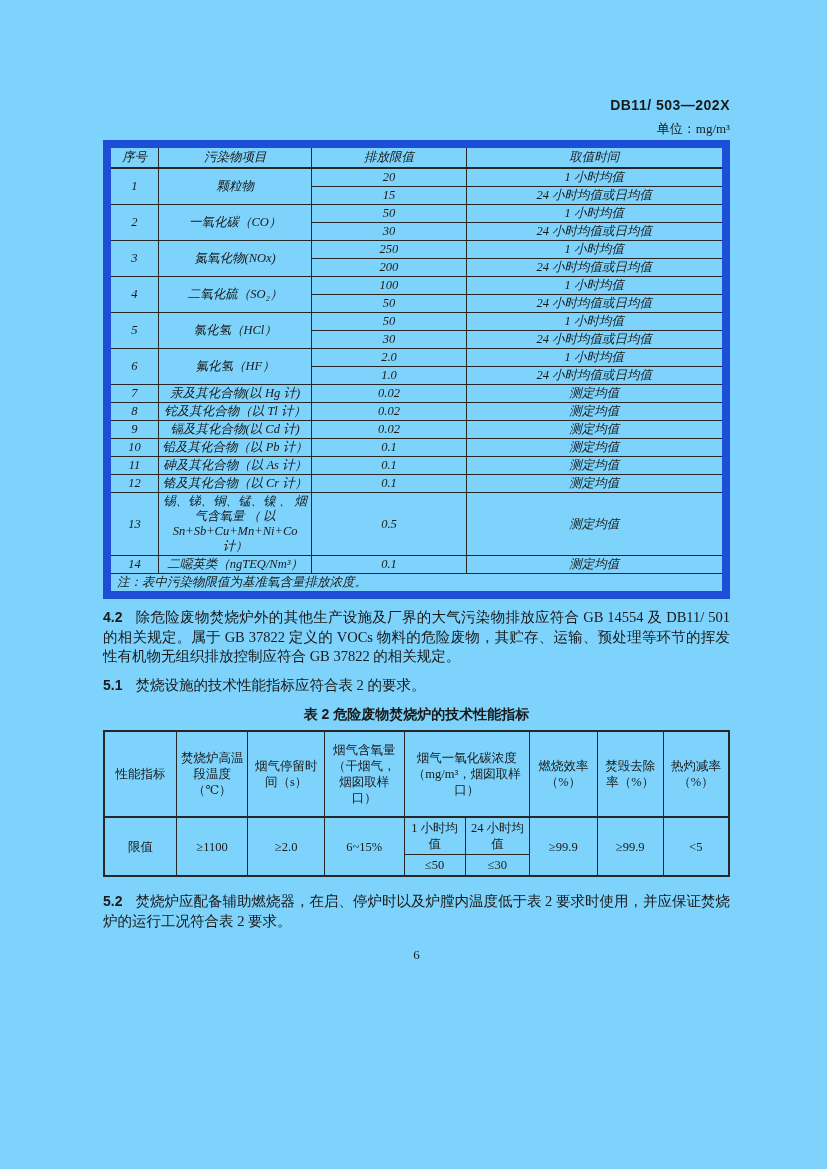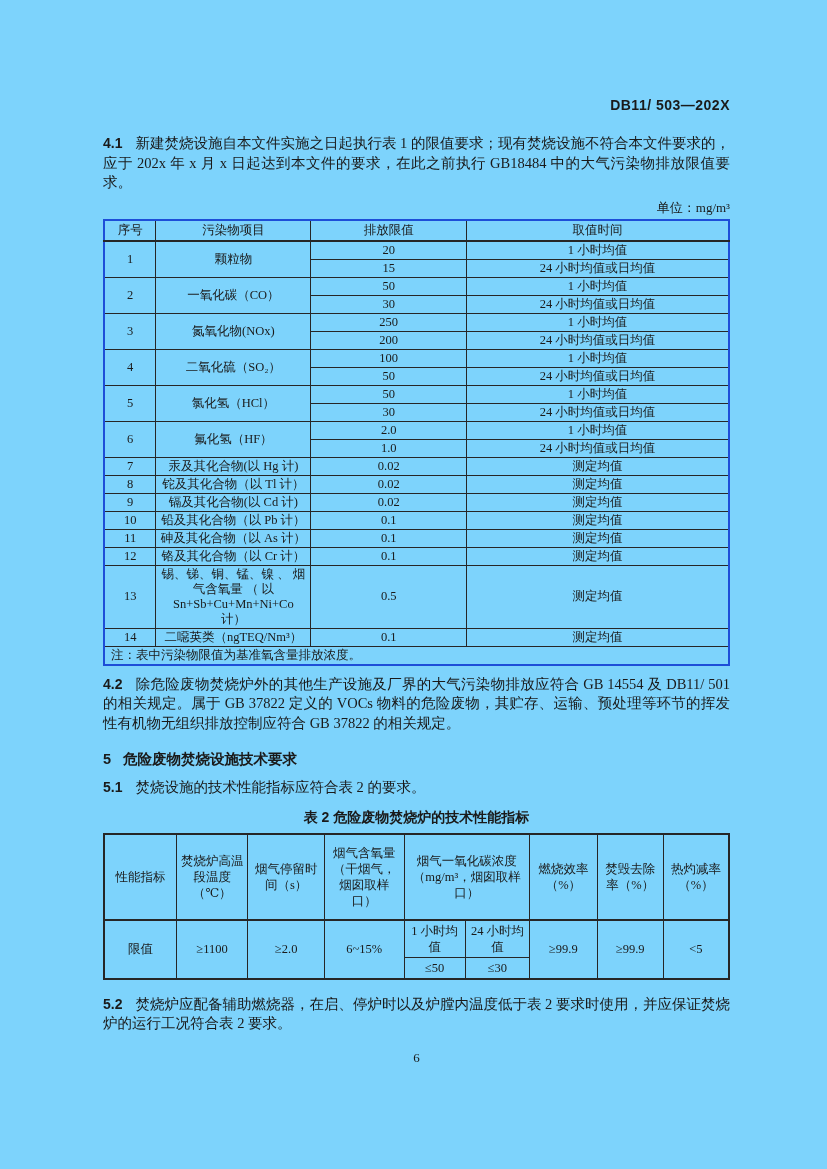--- a/index.html
+++ b/index.html
@@ -62,21 +62,21 @@
     font-size: 13px;
     line-height: 17px;
     margin-top: 6px;
     margin-bottom: 3px;
   }
   table {
     border-collapse: collapse;
     width: 100%;
     table-layout: fixed;
   }
-  .t1 { border: 2px solid #1d4ed8; }
+  .t1 { border: 8px solid #1d4ed8; font-style: italic; }
   .t1 th, .t1 td {
     border: 1px solid #262626;
     text-align: center;
     vertical-align: middle;
     font-size: 12.5px;
     line-height: 15px;
     padding: 1px 3px;
     font-weight: normal;
   }
   .t1 thead th { border-bottom-width: 2px; height: 17px; }
@@ -102,21 +102,20 @@
   }
 </style>
 </head>
 <body>
 
 <div class="page">
   <div class="content">
 
     <div class="doc-code">DB11/ 503—202X</div>
 
-    <p class="para p41"><span class="num">4.1</span><span>新建焚烧设施自本文件实施之日起执行表 1 的限值要求；现有焚烧设施不符合本文件要求的，应于 202x 年 x 月 x 日起达到本文件的要求，在此之前执行 GB18484 中的大气污染物排放限值要求。</span></p>
 
 
     <div class="unit-line">单位：mg/m³</div>
 
     <table class="t1">
       <colgroup>
         <col style="width:8.3%">
           <col style="width:24.8%">
           <col style="width:24.9%">
           <col style="width:42%">
@@ -240,21 +239,20 @@
         </tr>
         <tr>
           <td colspan="4" class="note-cell">注：表中污染物限值为基准氧含量排放浓度。</td>
         </tr>
       </tbody>
     </table>
 
     <p class="para p42"><span class="num">4.2</span><span>除危险废物焚烧炉外的其他生产设施及厂界的大气污染物排放应符合 GB 14554 及 DB11/ 501 的相关规定。属于 GB 37822 定义的 VOCs 物料的危险废物，其贮存、运输、预处理等环节的挥发性有机物无组织排放控制应符合 GB 37822 的相关规定。</span></p>
 
 
-    <div class="heading5"><span class="num">5</span><span>危险废物焚烧设施技术要求</span></div>
 
     <p class="para p42"><span class="num">5.1</span><span>焚烧设施的技术性能指标应符合表 2 的要求。</span></p>
 
     <div class="caption caption2">表 2 危险废物焚烧炉的技术性能指标</div>
 
     <table class="t2">
       <colgroup>
         <col style="width:11.6%">
           <col style="width:11.4%">
           <col style="width:12.3%">

